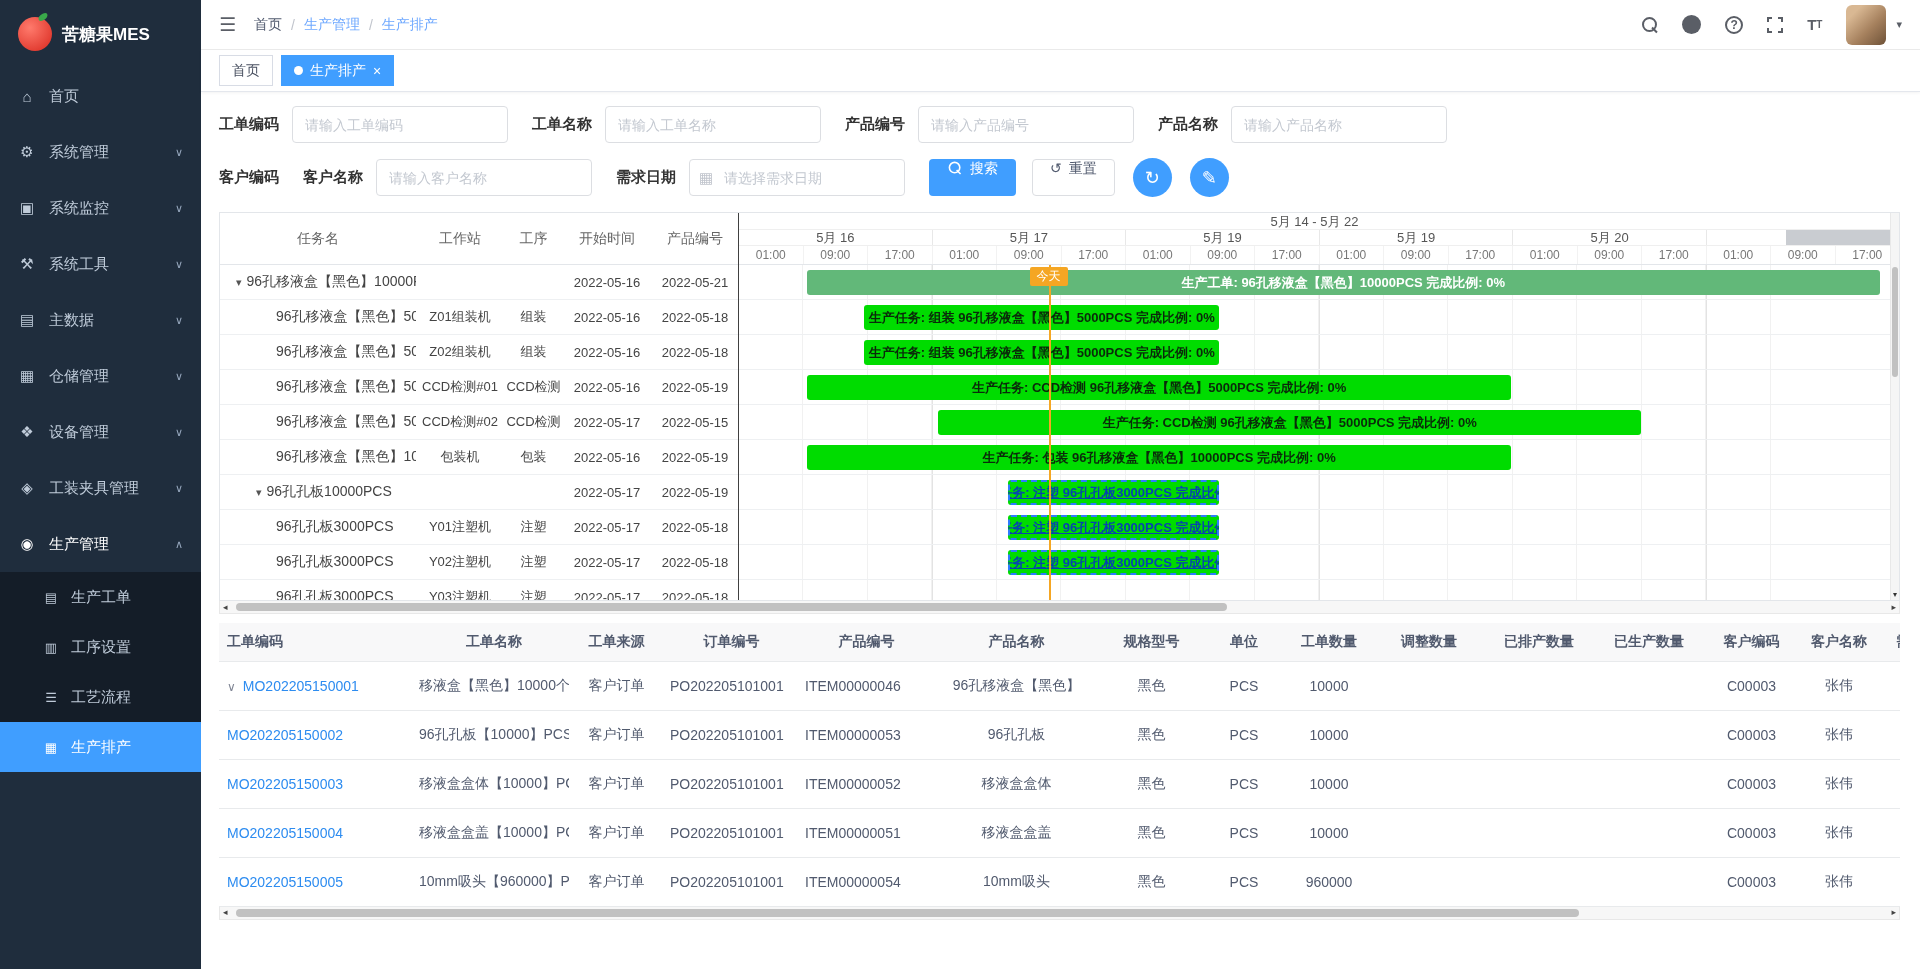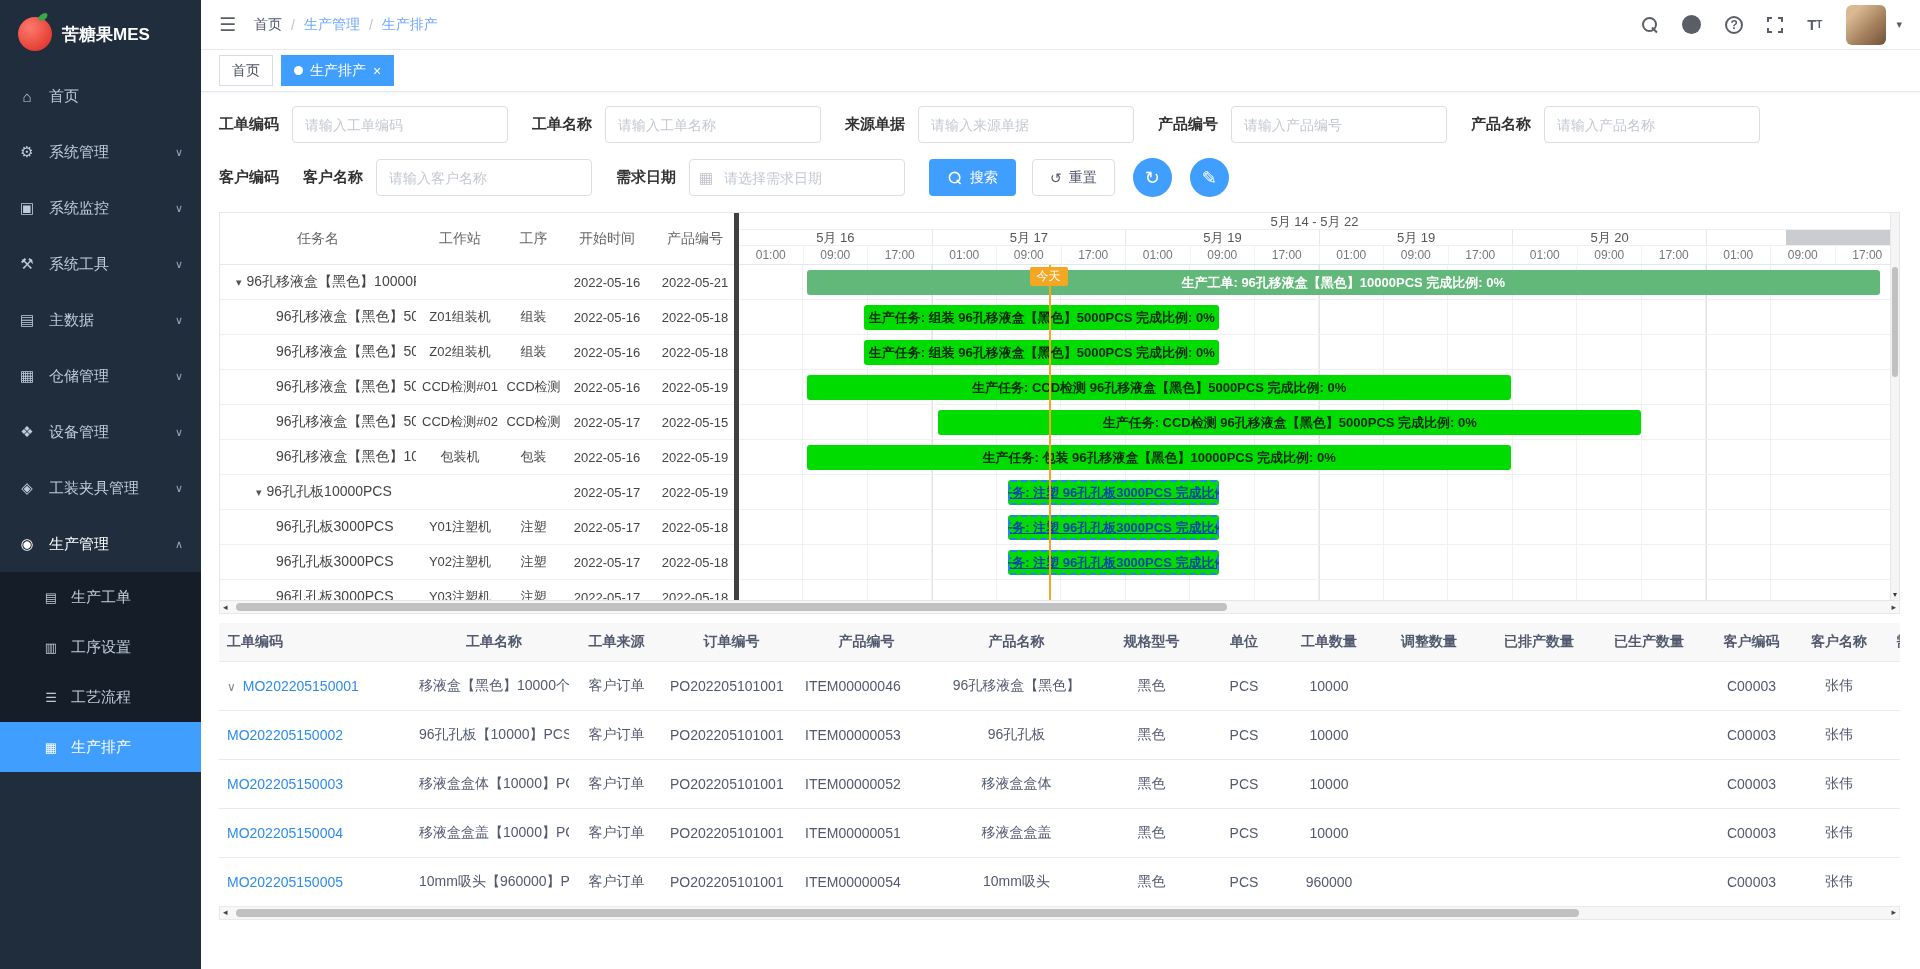--- a/index.html
+++ b/index.html
@@ -55,29 +55,29 @@
 
 .content{flex:1;padding:14px 18px 0 18px;overflow:hidden}
 .filter-row{display:flex;align-items:center;margin-bottom:15px}
 .field{display:flex;align-items:center;gap:13px;margin-right:24px}
 .field-label{font-size:15px;font-weight:bold;color:#333;white-space:nowrap}
 .input-wrap{position:relative;display:flex;align-items:center}
 .field input{width:216px;height:37px;border:1px solid #dcdee2;border-radius:4px;padding:0 12px;font-size:14px;color:#515a6e;outline:none;background:#fff}
 .field input::placeholder{color:#c3c8d0}
 .date-field input{padding-left:34px;width:216px}
 .date-icon{position:absolute;left:10px;color:#c0c4cc;font-size:15px}
-.btn{height:37px;border-radius:4px;display:inline-flex;align-items:center;gap:7px;padding:0 17px;font-size:14px;cursor:pointer;border:1px solid transparent;white-space:nowrap}
+.btn{height:37px;border-radius:4px;display:inline-flex;gap:7px;padding:0 17px;font-size:14px;cursor:pointer;border:1px solid transparent;white-space:nowrap}
 .btn-primary{background:#409EFF;color:#fff}
 .btn-default{background:#fff;border-color:#dcdee2;color:#515a6e;margin-left:16px}
 .btn .icon-search{transform:scale(.8)}
 .btn-circle{width:39px;height:39px;border-radius:50%;background:#409EFF;color:#fff;display:flex;align-items:center;justify-content:center;font-size:18px;cursor:pointer;margin-left:18px;border:none}
 
 
 .gantt{display:flex;position:relative;border:1px solid #e3e6ea;width:1681px}
-.g-left{width:519px;flex-shrink:0;border-right:5px solid #404040;overflow:hidden}
+.g-left{width:519px;flex-shrink:0;border-right:1px solid #404040;overflow:hidden}
 .g-left-header{height:52px;display:flex;align-items:center;border-bottom:1px solid #e3e6ea}
 .g-col{font-size:14px;color:#666;text-align:center;flex-shrink:0}
 .g-body-left{height:335px;overflow:hidden}
 .g-row{height:35px;display:flex;align-items:center;border-bottom:1px solid #eef0f2;font-size:14px;color:#333}
 .g-cell{overflow:hidden;white-space:nowrap;flex-shrink:0;text-align:center;font-size:13px;color:#444}
 .g-cell.name{text-align:left;font-size:14px;display:flex;align-items:center;gap:5px}
 .g-toggle{font-size:11px;color:#555}
 .g-timeline{flex:1;position:relative;overflow:hidden;margin-right:9px}
 .tl-range{height:17px;line-height:17px;text-align:center;font-size:13px;color:#555;border-bottom:1px solid #efefef;background:#fff}
 .tl-days{height:16px;display:flex;border-bottom:1px solid #efefef;position:relative;overflow:hidden}
@@ -239,26 +239,20 @@
           <div class="field">
             <label class="field-label">工单编码</label>
             <div class="input-wrap">
               <input placeholder="请输入工单编码" style="">
             </div>
           </div>
           <div class="field">
             <label class="field-label">工单名称</label>
             <div class="input-wrap">
               <input placeholder="请输入工单名称" style="">
-            </div>
-          </div>
-          <div class="field">
-            <label class="field-label">来源单据</label>
-            <div class="input-wrap">
-              <input placeholder="请输入来源单据" style="">
             </div>
           </div>
           <div class="field">
             <label class="field-label">产品编号</label>
             <div class="input-wrap">
               <input placeholder="请输入产品编号" style="">
             </div>
           </div>
           <div class="field">
             <label class="field-label">产品名称</label>

